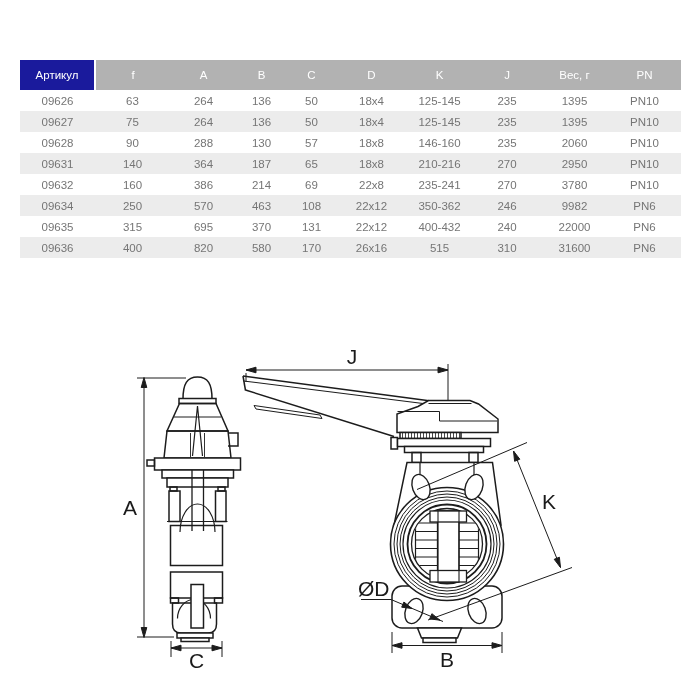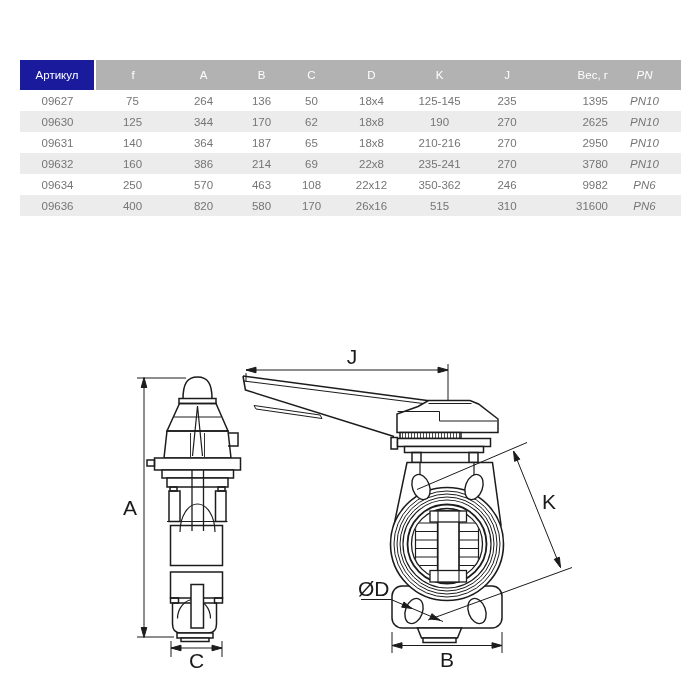--- a/index.html
+++ b/index.html
@@ -17,22 +17,22 @@
   tbody td{height:21px;text-align:center;color:#757575;padding:0;}
   tbody tr:nth-child(even){background:#ececec;}
   th:nth-child(1),td:nth-child(1){width:74px;}
   th:nth-child(2),td:nth-child(2){width:74px;}
   th:nth-child(3),td:nth-child(3){width:67px;}
   th:nth-child(4),td:nth-child(4){width:49px;}
   th:nth-child(5),td:nth-child(5){width:51px;}
   th:nth-child(6),td:nth-child(6){width:69px;}
   th:nth-child(7),td:nth-child(7){width:67px;}
   th:nth-child(8),td:nth-child(8){width:68px;}
-  th:nth-child(9),td:nth-child(9){width:67px;text-align:right;}
-  th:nth-child(10),td:nth-child(10){width:73px;font-style:italic;}
+  th:nth-child(9),td:nth-child(9){width:67px;}
+  th:nth-child(10),td:nth-child(10){width:73px;}
   svg.drawing{position:absolute;left:0;top:0;}
   svg text{font-family:"Liberation Sans", sans-serif;fill:#1a1a1a;font-size:21px;}
 </style>
 </head>
 <body>
 
 <div class="table-wrap">
   <table>
     <thead>
         <tr id="head-row">
@@ -43,41 +43,53 @@
           <th>C</th>
           <th>D</th>
           <th>K</th>
           <th>J</th>
           <th>Вес, г</th>
           <th>PN</th>
         </tr>
       </thead>
     <tbody id="body-rows">
         <tr>
+          <td>09626</td>
+          <td>63</td>
+          <td>264</td>
+          <td>136</td>
+          <td>50</td>
+          <td>18x4</td>
+          <td>125-145</td>
+          <td>235</td>
+          <td>1395</td>
+          <td>PN10</td>
+        </tr>
+        <tr>
           <td>09627</td>
           <td>75</td>
           <td>264</td>
           <td>136</td>
           <td>50</td>
           <td>18x4</td>
           <td>125-145</td>
           <td>235</td>
           <td>1395</td>
           <td>PN10</td>
         </tr>
         <tr>
-          <td>09630</td>
-          <td>125</td>
-          <td>344</td>
-          <td>170</td>
-          <td>62</td>
+          <td>09628</td>
+          <td>90</td>
+          <td>288</td>
+          <td>130</td>
+          <td>57</td>
           <td>18x8</td>
-          <td>190</td>
-          <td>270</td>
-          <td>2625</td>
+          <td>146-160</td>
+          <td>235</td>
+          <td>2060</td>
           <td>PN10</td>
         </tr>
         <tr>
           <td>09631</td>
           <td>140</td>
           <td>364</td>
           <td>187</td>
           <td>65</td>
           <td>18x8</td>
           <td>210-216</td>
@@ -103,20 +115,32 @@
           <td>570</td>
           <td>463</td>
           <td>108</td>
           <td>22x12</td>
           <td>350-362</td>
           <td>246</td>
           <td>9982</td>
           <td>PN6</td>
         </tr>
         <tr>
+          <td>09635</td>
+          <td>315</td>
+          <td>695</td>
+          <td>370</td>
+          <td>131</td>
+          <td>22x12</td>
+          <td>400-432</td>
+          <td>240</td>
+          <td>22000</td>
+          <td>PN6</td>
+        </tr>
+        <tr>
           <td>09636</td>
           <td>400</td>
           <td>820</td>
           <td>580</td>
           <td>170</td>
           <td>26x16</td>
           <td>515</td>
           <td>310</td>
           <td>31600</td>
           <td>PN6</td>

